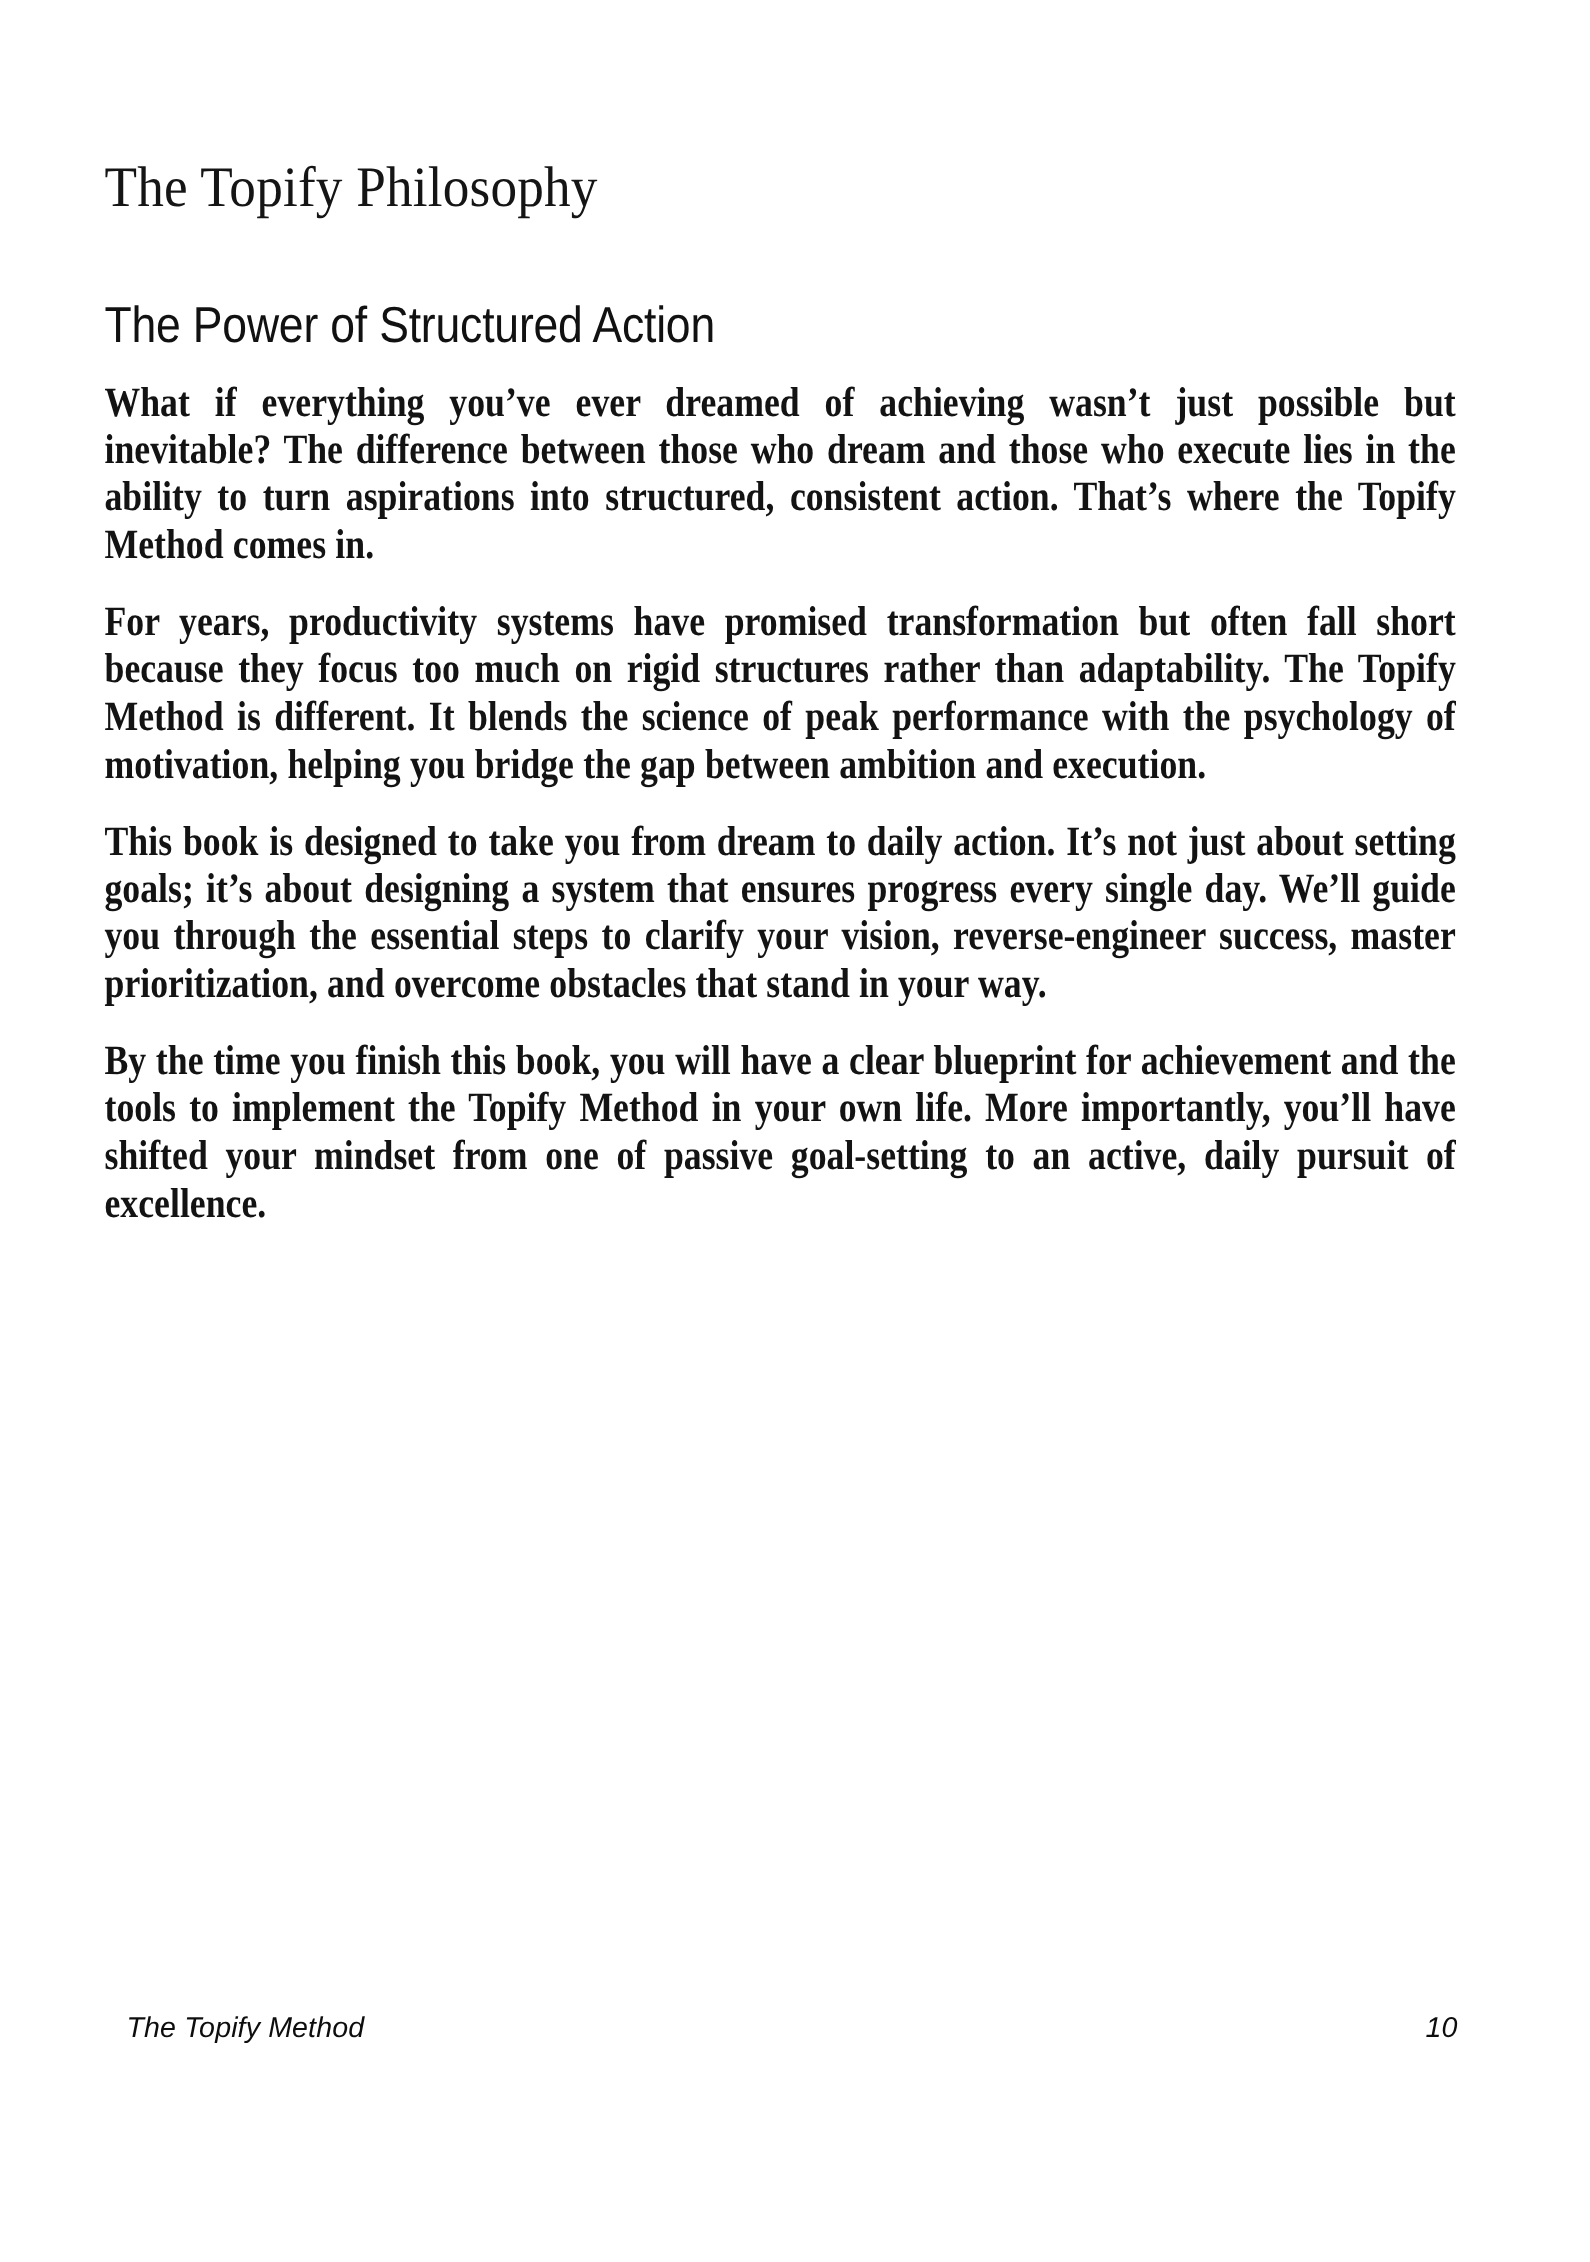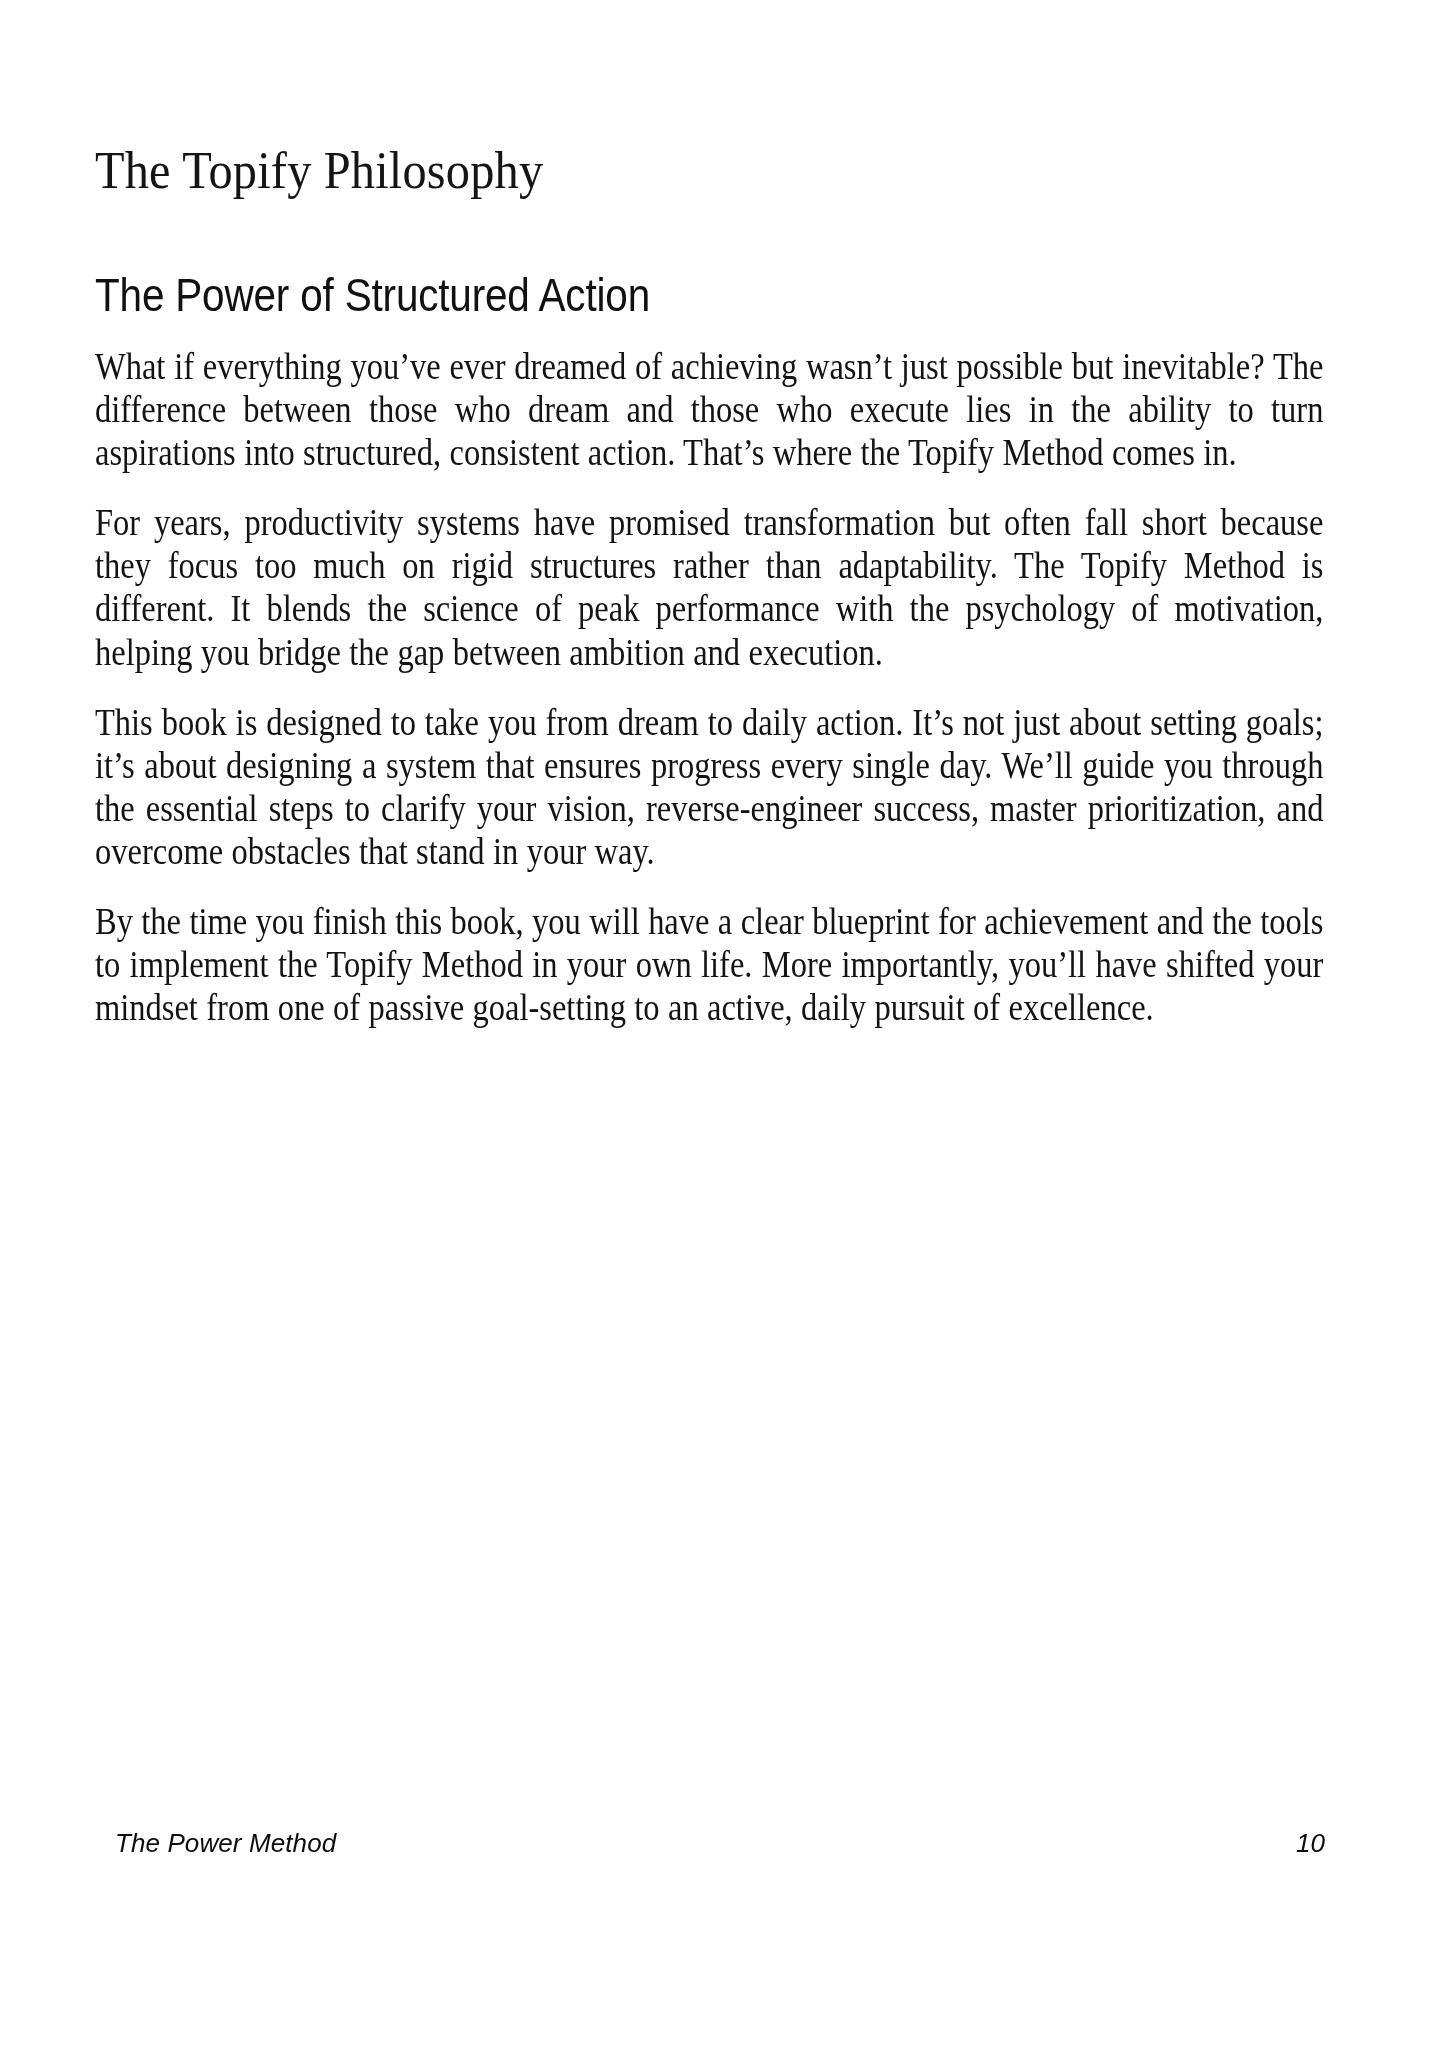--- a/index.html
+++ b/index.html
@@ -49,20 +49,21 @@
     margin: 0;
     padding-top: 70px;
     letter-spacing: -0.2px;
     transform: scaleX(0.88);
     transform-origin: left center;
   }
 
   
   .body-copy {
     padding-top: 24px;
+    font-weight: bold;
   }
 
   .para {
     font-family: "Liberation Serif", "DejaVu Serif", serif;
     font-size: 38px;
     line-height: 1.135;
     color: #131313;
     text-align: justify;
     text-justify: inter-word;
     margin: 0 0 27px 0;
@@ -114,17 +115,17 @@
     <div class="body-copy">
       <p class="para">What if everything you’ve ever dreamed of achieving wasn’t just possible but inevitable? The difference between those who dream and those who execute lies in the ability to turn aspirations into structured, consistent action. That’s where the Topify Method comes in.</p>
       <p class="para">For years, productivity systems have promised transformation but often fall short because they focus too much on rigid structures rather than adaptability. The Topify Method is different. It blends the science of peak performance with the psychology of motivation, helping you bridge the gap between ambition and execution.</p>
       <p class="para">This book is designed to take you from dream to daily action. It’s not just about setting goals; it’s about designing a system that ensures progress every single day. We’ll guide you through the essential steps to clarify your vision, reverse-engineer success, master prioritization, and overcome obstacles that stand in your way.</p>
       <p class="para">By the time you finish this book, you will have a clear blueprint for achievement and the tools to implement the Topify Method in your own life. More importantly, you’ll have shifted your mindset from one of passive goal-setting to an active, daily pursuit of excellence.</p>
     </div>
 
   </div>
 
   <div class="footer">
-    <span class="footer-left">The Power Method</span>
+    <span class="footer-left">The Topify Method</span>
     <span class="footer-right">10</span>
   </div>
 
 </div>
 
 </body></html>

